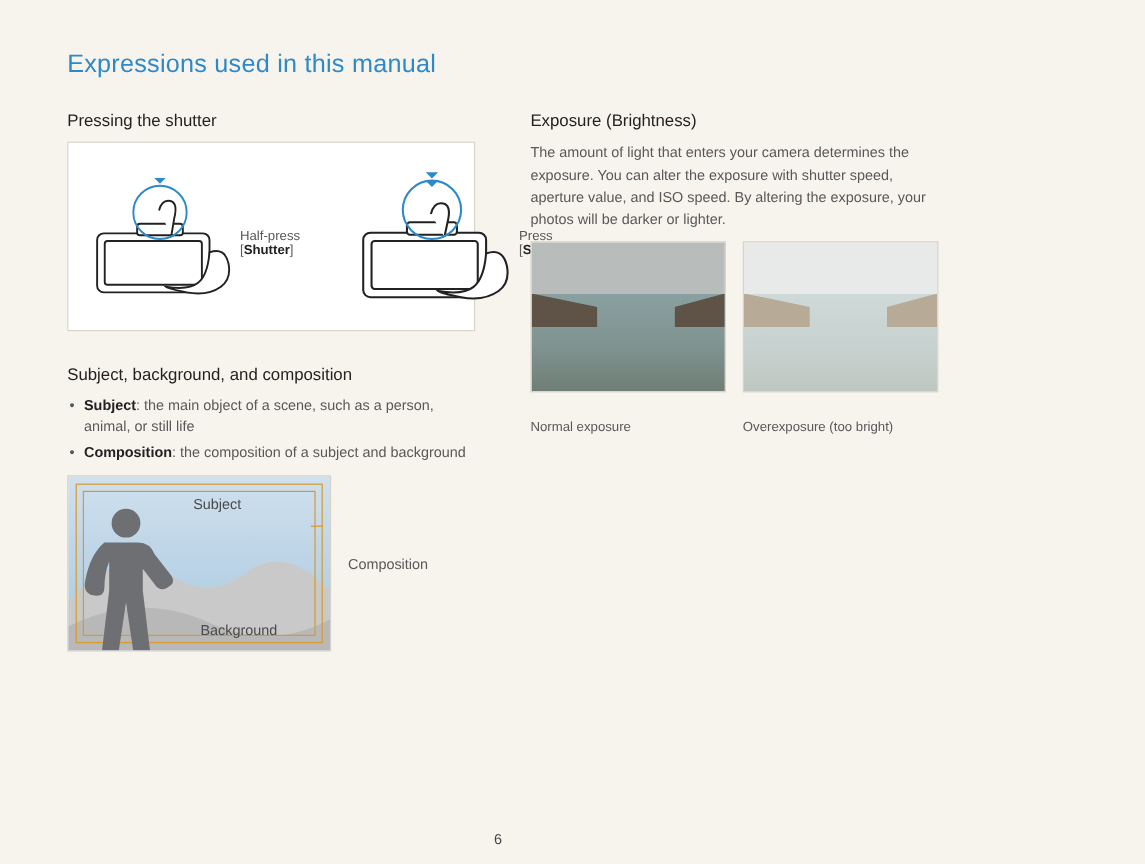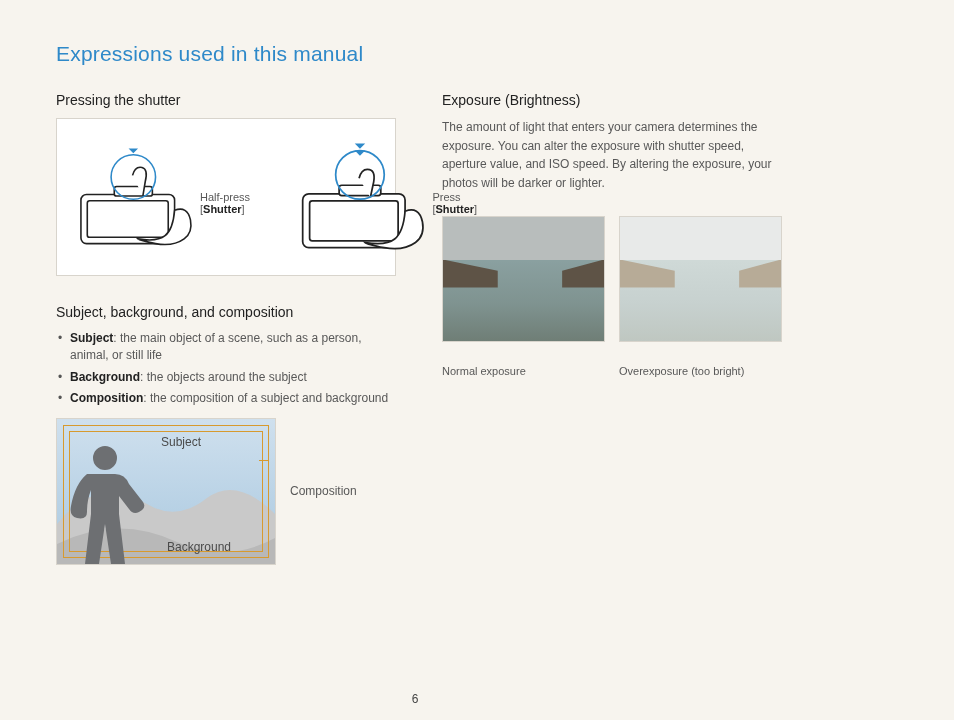--- a/index.html
+++ b/index.html
@@ -47,21 +47,21 @@
   ul.bul{
     margin:0 0 10px 0;
     padding:0 0 0 14px;
     list-style:none;
     font-size:12px;
     color:var(--ink-light);
   }
   ul.bul>li{position:relative;margin:4px 0;line-height:1.45;}
   ul.bul>li::before{content:"•";position:absolute;left:-12px;color:#555;}
   .bold{font-weight:600;color:#222;}
-  .para{font-size:12px;line-height:1.55;color:var(--ink-light);margin:0 0 24px 0;}
+  .para{font-size:12px;line-height:1.55;color:var(--ink-light);margin:0 0 9px 0;}
 
   
   .panel{
     border:1px solid var(--rule);
     background:#fff;
     padding:16px 16px 10px 16px;
     margin-top:6px;
     display:flex;
     gap:16px;
   }
@@ -178,23 +178,20 @@
       </div>
 
       <div class="spacer"></div>
 
       <h2 class="sec">Subject, background, and composition</h2>
       <ul class="bul">
         <li>
           <span class="bold">Subject</span><span>: the main object of a scene, such as a person, animal, or still life</span>
         </li>
         <li>
-          <span class="bold">Background</span><span>: the objects around the subject</span>
-        </li>
-        <li>
           <span class="bold">Composition</span><span>: the composition of a subject and background</span>
         </li>
       </ul>
 
       <div class="comp-wrap">
         <div class="comp-box">
           <svg class="hills" viewBox="0 0 218 100" preserveAspectRatio="none">
             <path d="M0 100 L0 60 Q40 10 90 40 Q120 58 150 34 Q180 12 218 50 L218 100 Z" fill="#c9c9c9"></path>
             <path d="M0 100 L0 80 Q60 50 120 78 Q170 100 218 74 L218 100 Z" fill="#b8b8b8"></path>
           </svg>

